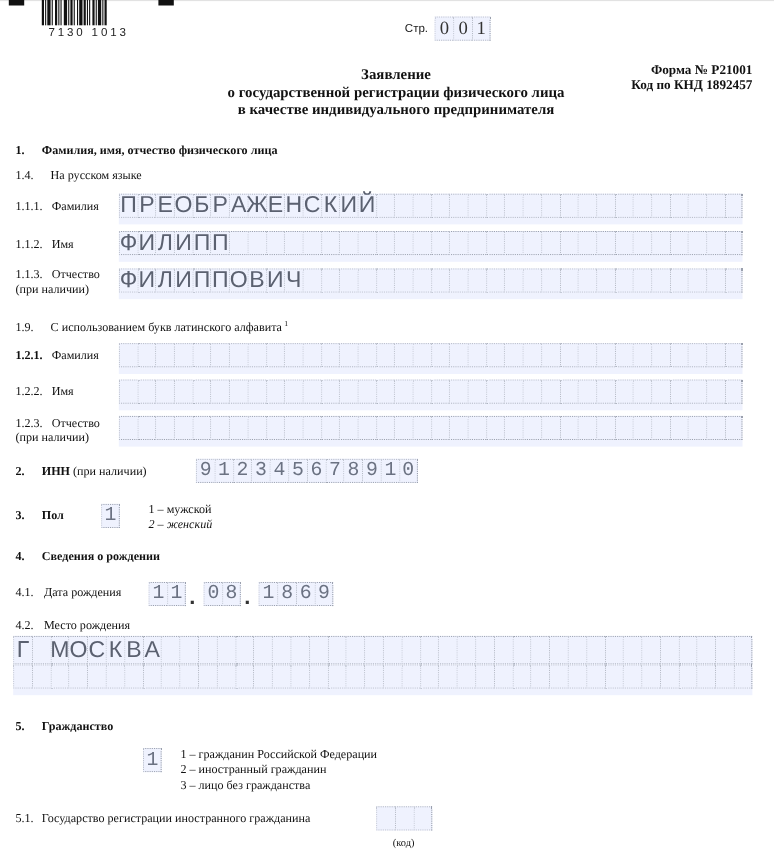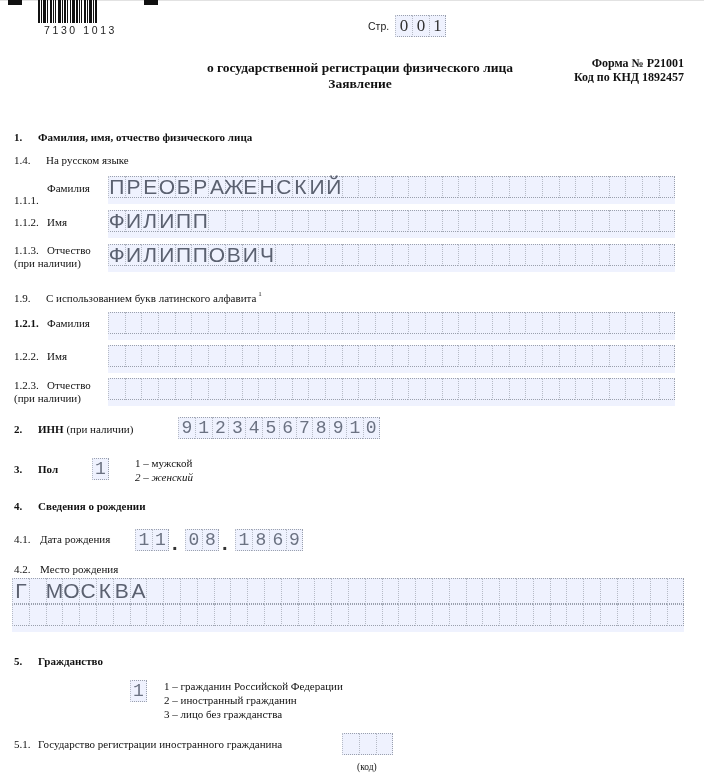--- a/index.html
+++ b/index.html
@@ -89,34 +89,35 @@
 <div class="barcode-num">7130  1013</div>
 
 <div class="page-label">Стр.</div>
 <div class="cells page" id="f-page" style="left:395px; top:15px;">
     <div class="cell" style="width: 17px; height: 22px;">0</div>
     <div class="cell" style="width: 17px; height: 22px;">0</div>
     <div class="cell" style="width: 17px; height: 22px;">1</div>
   </div>
 
 <div class="title">
+  <div>Заявление</div>
   <div>о государственной регистрации физического лица</div>
-  <div>Заявление</div>
+  <div>в качестве индивидуального предпринимателя</div>
 </div>
 <div class="formcode">
   <div>Форма № Р21001</div>
   <div>Код по КНД 1892457</div>
 </div>
 
 <div class="t b" style="left:14px; top:131px;">1.</div>
 <div class="t b" style="left:38px; top:131px;">Фамилия, имя, отчество физического лица</div>
 <div class="t" style="left:14px; top:154px;">1.4.</div>
 <div class="t" style="left:46px; top:154px;">На русском языке</div>
 
-<div class="t" style="left:14px; top:194px;text-align:right;">1.1.1.</div>
+<div class="t" style="left:14px; top:182px;text-align:right;">1.1.1.</div>
 <div class="t" style="left:47px; top:182px;">Фамилия</div>
 <div class="cells big under" id="f-surname" style="left:108px; top:176px;">
     <div class="cell" style="width: 16.7px; height: 22px;">П</div>
     <div class="cell" style="width: 16.7px; height: 22px;">Р</div>
     <div class="cell" style="width: 16.7px; height: 22px;">Е</div>
     <div class="cell" style="width: 16.7px; height: 22px;">О</div>
     <div class="cell" style="width: 16.7px; height: 22px;">Б</div>
     <div class="cell" style="width: 16.7px; height: 22px;">Р</div>
     <div class="cell" style="width: 16.7px; height: 22px;">А</div>
     <div class="cell" style="width: 16.7px; height: 22px;">Ж</div>

